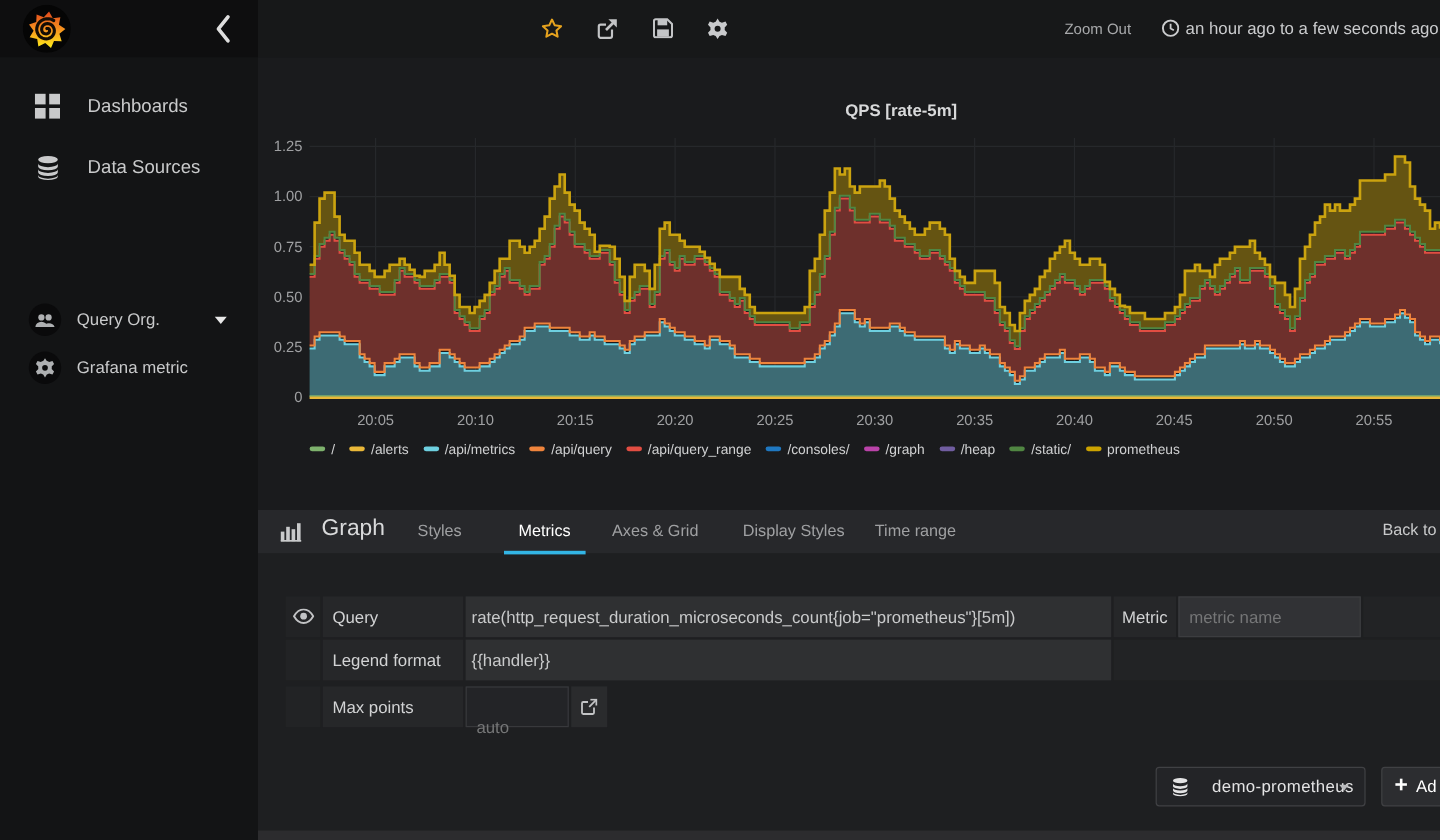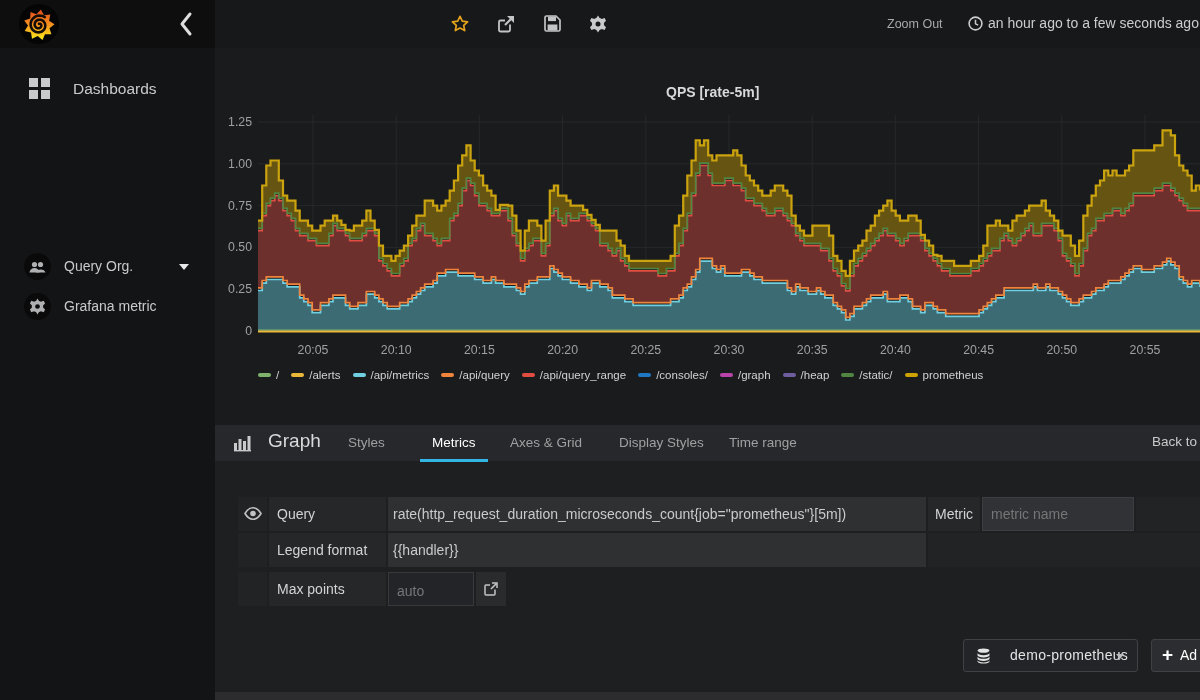--- a/index.html
+++ b/index.html
@@ -29,21 +29,21 @@
 .side-item .lbl { position:absolute; left:73px; top:11px; }
 .side-item .ic { position:absolute; left:29px; top:9px; }
 .mini-item { position:absolute; left:0; width:215px; height:40px; color:#c9cacb; font-size:14px; }
 .mini-item .lbl { position:absolute; left:64px; top:11px; }
 .mini-item .circ { position:absolute; left:24px; top:6px; width:27px; height:27px; border-radius:50%;
   background:#0a0a0b; }
 .mini-item .circ svg { position:absolute; left:5px; top:5px; }
 
 
 #chartzone { position:absolute; left:215px; top:48px; width:985px; height:377px; background:#1a1b1d; }
-#ptitle { position:absolute; left:451px; top:36px; width:170px; font-size:14px;
+#ptitle { position:absolute; left:451px; top:36px; width:170px; text-align:center; font-size:14px;
   font-weight:bold; color:#d8d9da; }
 #legend { position:absolute; left:43px; top:321px; width:780px; font-size:11.5px; color:#d0d1d2; white-space:nowrap; }
 .li { display:inline-block; margin-right:12px; }
 .ld { display:inline-block; width:13px; height:4px; border-radius:2px; vertical-align:2px; margin-right:5px; }
 
 
 #editor { position:absolute; left:215px; top:425px; width:985px; height:267px; background:#1e1f21; }
 #edhead { position:absolute; left:0; top:0; width:985px; height:36px; background:#27282b; }
 #edhead .ptico { position:absolute; left:18px; top:8px; }
 #edhead .ptitle2 { position:absolute; left:53px; top:5px; font-size:19px; color:#d8d9da; }
@@ -114,20 +114,29 @@
 
   <div id="sidebar">
     <div class="side-item" style="top:21px">
       <svg class="ic" width="21" height="21">
           <rect x="0" y="0" width="9" height="9" fill="#c9cacb"></rect>
           <rect x="12" y="0" width="9" height="9" fill="#c9cacb"></rect>
           <rect x="0" y="12" width="9" height="9" fill="#c9cacb"></rect>
           <rect x="12" y="12" width="9" height="9" fill="#c9cacb"></rect>
         </svg>
       <span class="lbl">Dashboards</span>
+    </div>
+    <div class="side-item" style="top:72px">
+      <svg class="ic" width="22" height="22" viewBox="0 0 22 22">
+          <ellipse cx="11" cy="4" rx="8.2" ry="3.1" fill="#c9cacb"></ellipse>
+          <path d="M2.8 7.2 a8.2 3.1 0 0 0 16.4 0 v2.6 a8.2 3.1 0 0 1 -16.4 0 Z" fill="#c9cacb"></path>
+          <path d="M2.8 12 a8.2 3.1 0 0 0 16.4 0 v2.6 a8.2 3.1 0 0 1 -16.4 0 Z" fill="#c9cacb"></path>
+          <path d="M2.8 16.8 a8.2 3.1 0 0 0 16.4 0 v1.2 a8.2 3.1 0 0 1 -16.4 0 Z" fill="#c9cacb"></path>
+        </svg>
+      <span class="lbl">Data Sources</span>
     </div>
     <div class="mini-item" style="top:199px">
       <div class="circ">
         <svg width="17" height="17" viewBox="0 0 17 17">
             <circle cx="5.5" cy="6.5" r="2.6" fill="#aeb0b2"></circle>
             <circle cx="11.5" cy="6.5" r="2.6" fill="#aeb0b2"></circle>
             <path d="M0.5 14.5 a5 4.4 0 0 1 10 0 Z" fill="#aeb0b2"></path>
             <path d="M7 14.5 a5 4.4 0 0 1 9.5 0 Z" fill="#aeb0b2"></path>
           </svg>
       </div>
@@ -251,21 +260,21 @@
         </div>
       <div class="cell" style="left:690px;width:272px;background:#222325"></div>
     </div>
 
     <div class="qrow" style="top:147px">
       <div class="cell cell-eye"></div>
       <div class="cell cell-lab">
           <span>Max points</span>
         </div>
       <div class="cell" style="left:150px;width:86px;background:#232427;border:1px solid #38393c;color:#757677;font-size:14px">
-          <span style="position:absolute;left:8px;top:10px">auto</span>
+          <span style="position:absolute;left:8px;top:25px">auto</span>
         </div>
       <div class="cell" style="left:238px;width:30px;background:#2a2b2d">
           <svg style="position:absolute;left:8px;top:10px" width="14" height="14" viewBox="0 0 14 14">
             <path d="M11 7.5 V12 a1 1 0 0 1 -1 1 H2 A1 1 0 0 1 1 12 V4 a1 1 0 0 1 1 -1 H6" fill="none" stroke="#c3c4c6" stroke-width="1.5"></path>
             <path d="M8 1 H13 V6" fill="none" stroke="#c3c4c6" stroke-width="1.5"></path>
             <path d="M12.6 1.4 L7 7" stroke="#c3c4c6" stroke-width="1.5"></path>
           </svg>
         </div>
     </div>
 

